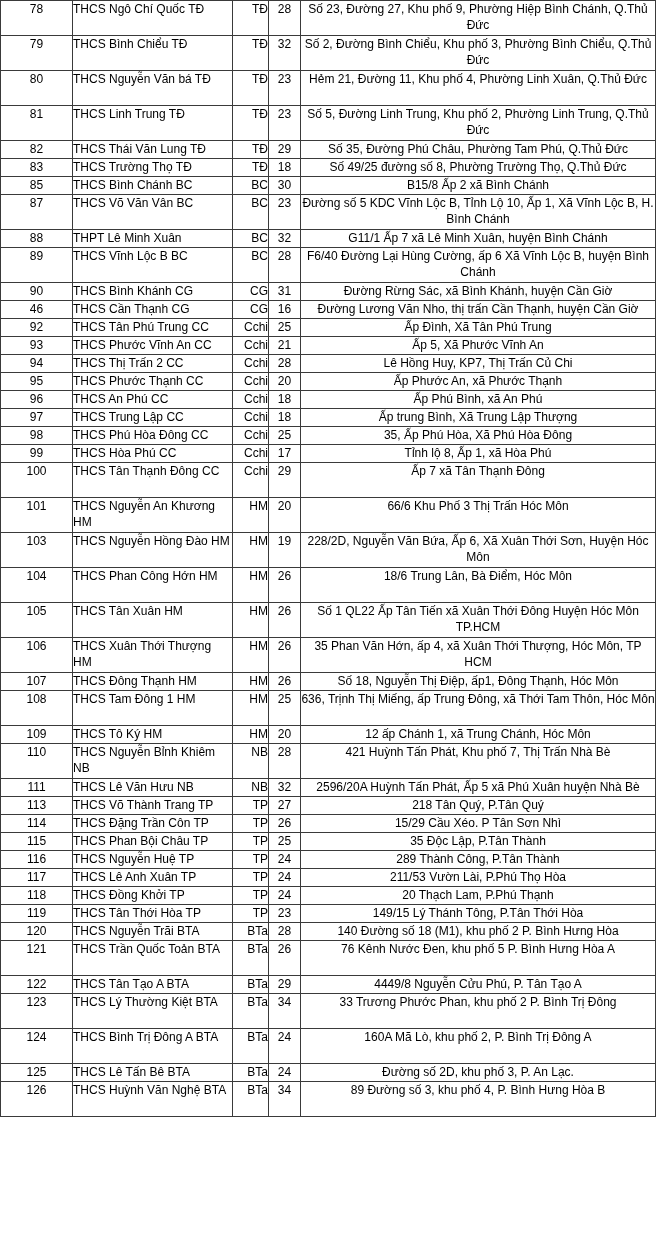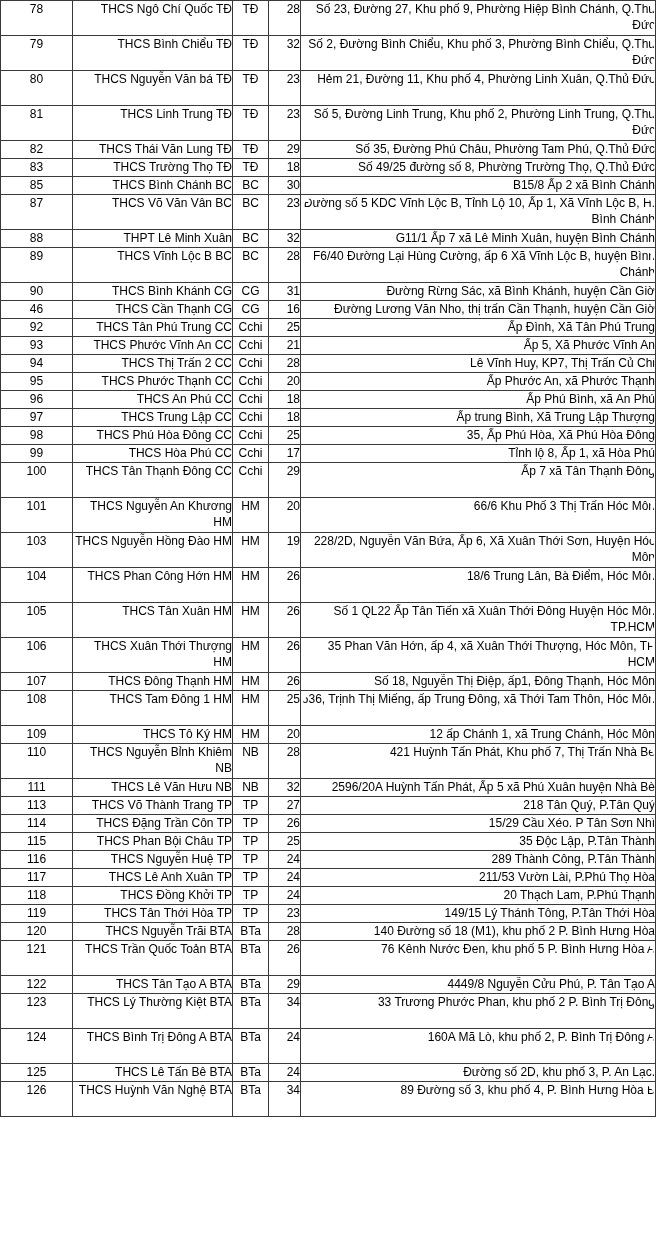--- a/index.html
+++ b/index.html
@@ -38,38 +38,37 @@
     text-align: center;
     vertical-align: middle;
     padding: 0 2px;
   }
   .cell-name {
     text-align: left;
     vertical-align: top;
     padding: 0px 2px 0px 3px;
   }
   .cell-code {
+    text-align: right;
+    vertical-align: middle;
+    padding: 0 1px;
+  }
+  .cell-num {
     text-align: center;
     vertical-align: middle;
-    padding: 0 1px;
-  }
-  .cell-num {
-    text-align: right;
-    vertical-align: middle;
     padding: 0 2px;
   }
   .cell-addr {
-    text-align: right;
+    text-align: center;
     vertical-align: bottom;
     padding: 0px 2px 0px 3px;
-    border-radius: 17px;
   }
   tr.r1 td { height: 17px; }
   tr.r2 td { height: 34px; }
-  tr.r1 .cell-name, tr.r2 .cell-name { vertical-align: top; text-align: right; }
+  tr.r1 .cell-name, tr.r2 .cell-name { vertical-align: top; }
   tr.r2 .cell-addr.two-line { vertical-align: top; }
 </style>
 </head>
 <body>
 
 <table id="school-table">
   <colgroup>
     <col class="c-no">
       <col class="c-name">
       <col class="c-code">
@@ -173,21 +172,21 @@
         <td class="cell-name">THCS Phước Vĩnh An CC</td>
         <td class="cell-code">Cchi</td>
         <td class="cell-num">21</td>
         <td class="cell-addr">Ấp 5, Xã Phước Vĩnh An</td>
       </tr>
       <tr class="r1">
         <td class="cell-no">94</td>
         <td class="cell-name">THCS Thị Trấn 2 CC</td>
         <td class="cell-code">Cchi</td>
         <td class="cell-num">28</td>
-        <td class="cell-addr">Lê Vĩnh Huy, KP7, Thị Trấn Củ Chi</td>
+        <td class="cell-addr">Lê Hồng Huy, KP7, Thị Trấn Củ Chi</td>
       </tr>
       <tr class="r1">
         <td class="cell-no">95</td>
         <td class="cell-name">THCS Phước Thạnh CC</td>
         <td class="cell-code">Cchi</td>
         <td class="cell-num">20</td>
         <td class="cell-addr">Ấp Phước An, xã Phước Thạnh</td>
       </tr>
       <tr class="r1">
         <td class="cell-no">96</td>

